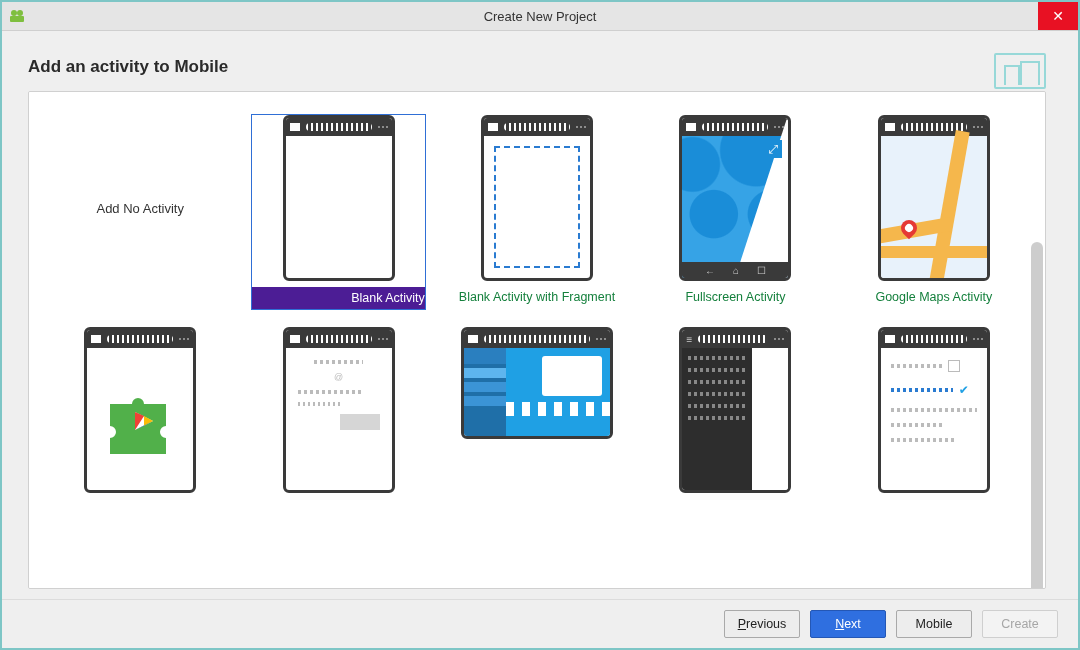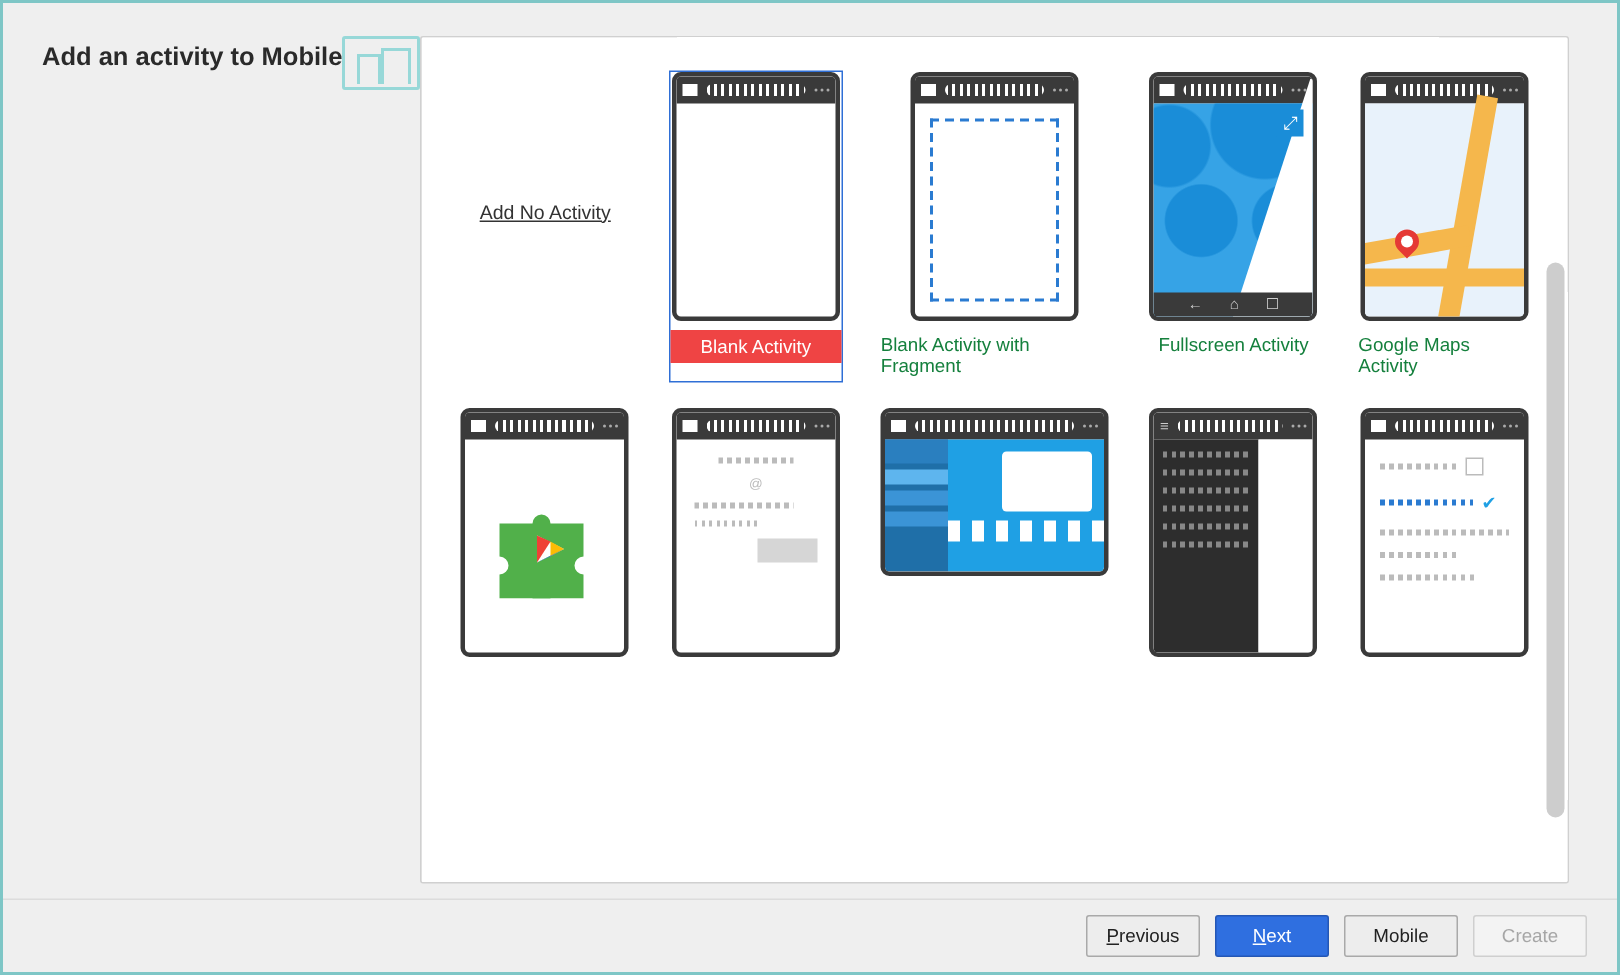--- a/index.html
+++ b/index.html
@@ -1,33 +1,33 @@
 <!DOCTYPE html>
 <html><head>
 <meta charset="utf-8">
 <style>
   html,body{margin:0;padding:0;font-family:"Segoe UI",Tahoma,sans-serif;font-size:13px;color:#222;background:#7ec6c6;}
   .window{width:1080px;height:650px;box-sizing:border-box;border:2px solid #7ec6c6;background:#efefef;display:flex;flex-direction:column;}
   .titlebar{height:28px;background:#e5e5e5;display:flex;align-items:center;position:relative;border-bottom:1px solid #cfcfcf;}
   .titlebar .app-icon{width:18px;height:18px;margin-left:6px;margin-right:8px;display:flex;align-items:flex-end;justify-content:center;}
   .titlebar .title{position:absolute;left:0;right:0;text-align:center;font-size:13px;color:#333;pointer-events:none;}
   .titlebar .close{position:absolute;right:0;top:0;width:40px;height:28px;background:#e81123;color:#fff;display:flex;align-items:center;justify-content:center;font-size:14px;}
-  .content{flex:1;padding:22px 32px 10px 26px;display:flex;flex-direction:row;overflow:hidden;}
+  .content{flex:1;padding:22px 32px 10px 26px;display:flex;flex-direction:column;overflow:hidden;}
   .page-header{display:flex;align-items:flex-start;justify-content:space-between;}
   .page-header h1{margin:4px 0 14px 0;font-size:17px;font-weight:700;color:#2a2a2a;}
   .hdr-icon{width:48px;height:32px;border:2px solid #97d8d8;border-radius:2px;position:relative;margin-top:0;}
   .hdr-icon::before{content:"";position:absolute;left:8px;top:10px;width:12px;height:18px;border:2px solid #97d8d8;border-bottom:none;}
   .hdr-icon::after{content:"";position:absolute;left:24px;top:6px;width:16px;height:22px;border:2px solid #97d8d8;border-bottom:none;}
   .panel{flex:1;background:#fff;border:1px solid #d0d0d0;border-radius:2px;padding:22px 24px 14px 24px;overflow:auto;}
   .grid{display:grid;grid-template-columns:repeat(5,1fr);column-gap:24px;row-gap:16px;}
   .tile{display:flex;flex-direction:column;align-items:center;cursor:pointer;border:1px solid transparent;padding:0;}
   .tile.selected{border:1px solid #2f6fd6;}
-  .tile.selected .caption{background:#ef4444;color:#fff;width:100%;text-align:center;padding:4px 0;}
+  .tile.selected .caption{background:#4c1d95;color:#fff;width:100%;text-align:right;padding:4px 0;}
   .caption{font-size:12.5px;color:#15803d;margin-top:6px;padding:3px 0;}
-  .no-activity{height:186px;display:flex;align-items:center;justify-content:center;font-size:13px;color:#333;text-decoration:underline;}
+  .no-activity{height:186px;display:flex;align-items:center;justify-content:center;font-size:13px;color:#333;}
   .phone{width:112px;height:166px;border:3px solid #3a3a3a;border-radius:6px;background:#fff;position:relative;overflow:hidden;box-sizing:border-box;}
   .phone .bar{height:18px;background:#3a3a3a;display:flex;align-items:center;padding:0 4px;justify-content:space-between;}
   .phone .bar .sq{width:10px;height:8px;background:#fff;}
   .phone .bar .wav{flex:1;height:8px;margin:0 6px;background:repeating-linear-gradient(90deg,#fff 0 2px,#3a3a3a 2px 5px);border-radius:4px;}
   .phone .bar .dots{display:flex;gap:2px;}
   .phone .bar .dots i{width:2px;height:2px;background:#aaa;border-radius:50%;}
   .phone .body{position:absolute;top:18px;left:0;right:0;bottom:0;}
   .dashed{position:absolute;inset:10px;border:2px dashed #2a7bd1;}
   .waves{position:absolute;inset:0;background:
       radial-gradient(circle at 10% 20%,#1a8dd8 18%,transparent 19%),
@@ -69,20 +69,33 @@
   .btn-dis{color:#a6a6a6;border-color:#cfcfcf;cursor:default;}
   .btn-plain{background:#ededed;}
   .scrollbar{position:absolute;right:2px;top:150px;width:12px;height:420px;background:transparent;}
   .scrollbar .thumb{width:12px;height:370px;background:#cdcdcd;border-radius:6px;}
 </style>
 </head>
 <body>
 
 <div class="window">
 
+  <div class="titlebar">
+    <span class="app-icon">
+      <svg width="18" height="18" viewBox="0 0 18 18">
+          <rect x="2" y="9" width="14" height="6" rx="1" fill="#7fbf3f"></rect>
+          <circle cx="6" cy="6" r="3" fill="#7fbf3f"></circle>
+          <circle cx="12" cy="6" r="3" fill="#7fbf3f"></circle>
+        </svg>
+    </span>
+    <div class="title">Create New Project</div>
+    <div class="close">
+      <span>✕</span>
+    </div>
+  </div>
 
   <div class="content">
     <div class="page-header">
       <h1>Add an activity to Mobile</h1>
       <div class="hdr-icon"></div>
     </div>
 
     <div class="panel" style="position:relative;">
       <div class="grid">
 

